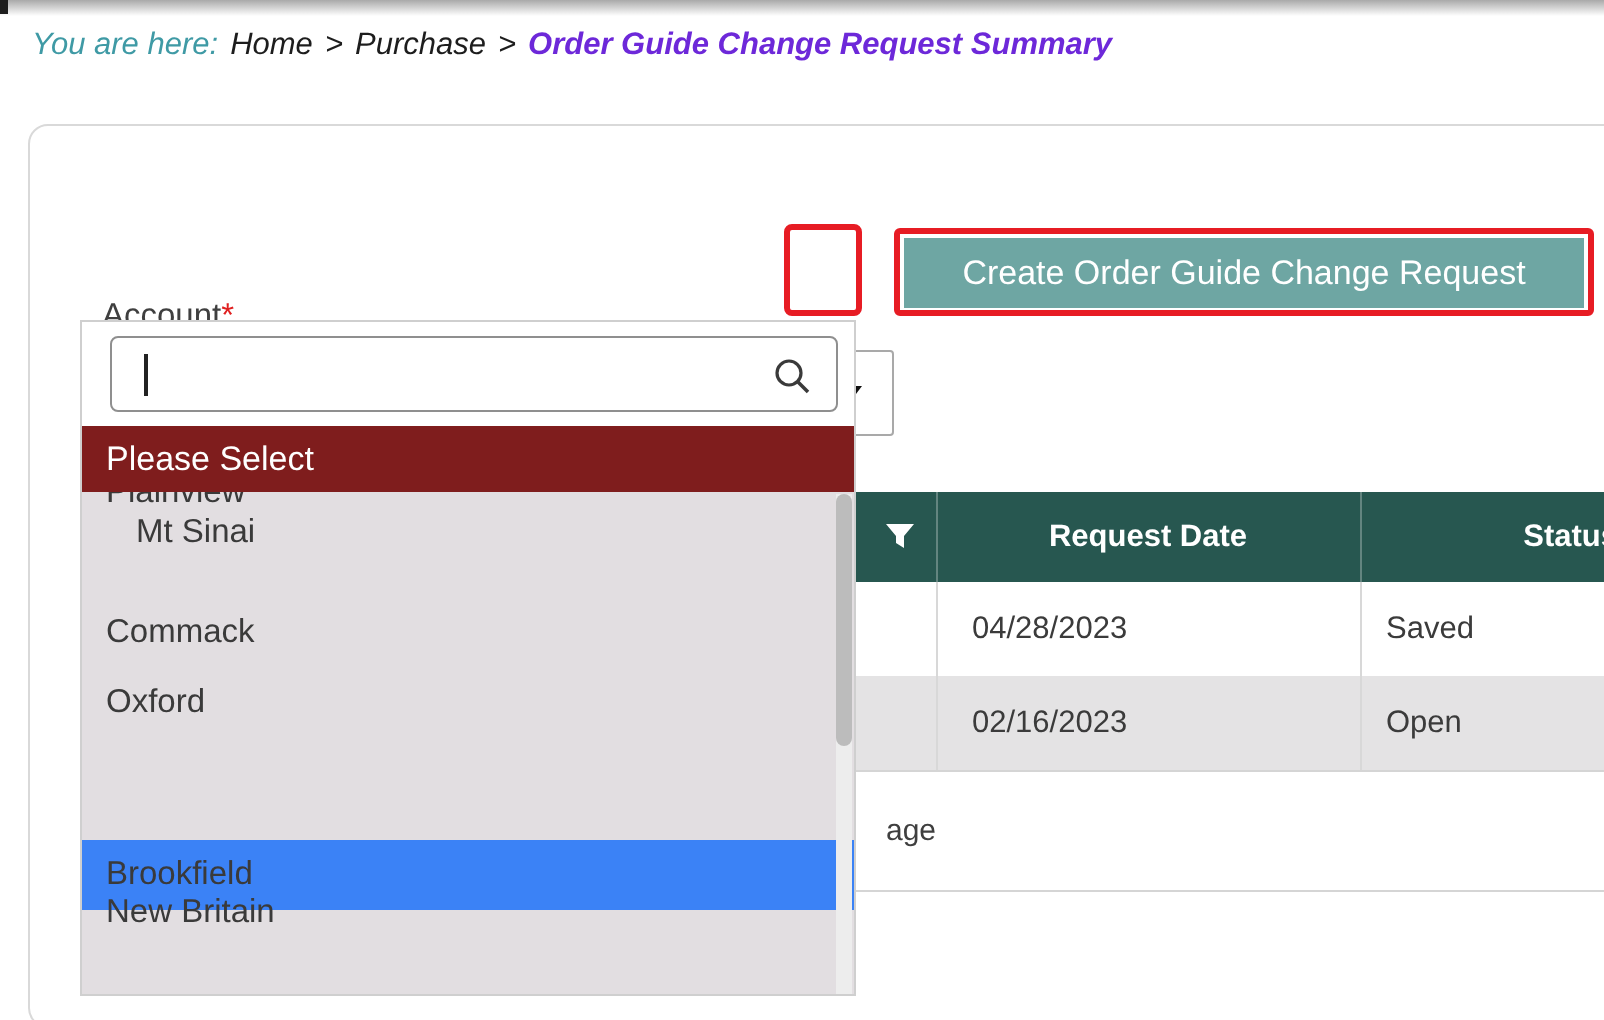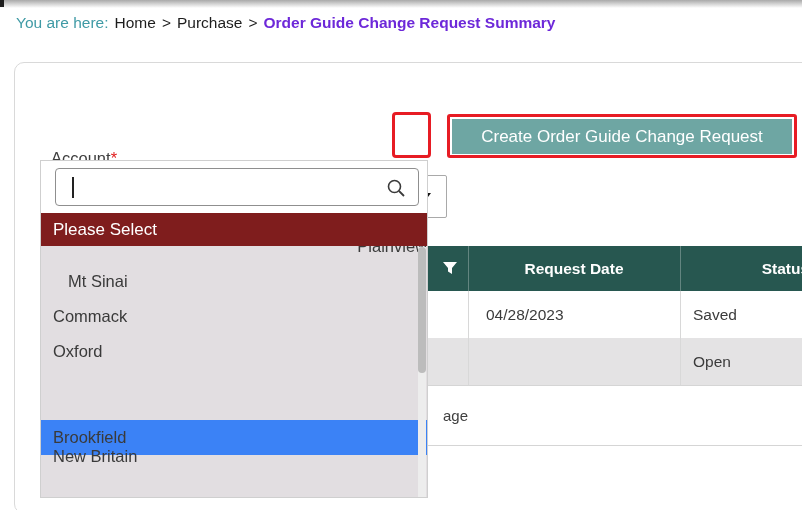--- a/index.html
+++ b/index.html
@@ -6,21 +6,21 @@
   html,body { width:802px; height:510px; overflow:hidden; background:#fff;
               font-family:"Liberation Sans", sans-serif; position:relative; }
 
   
   .top-strip { position:absolute; left:0; top:0; width:802px; height:8px;
                background:linear-gradient(#a9a9a9, #ffffff); }
   .corner-mark { position:absolute; left:0; top:0; width:4px; height:7px; background:#1e1e1e; }
 
   
   .breadcrumb { position:absolute; left:16px; top:14px; font-size:15.5px;
-                display:flex; gap:6px; align-items:flex-end; white-space:nowrap; }
+                display:flex; gap:6px; align-items:flex-end; white-space:nowrap;font-style:italic; }
   .bc-prefix { color:#3f9aa5; }
   .bc-link { color:#1d1d1d; }
   .bc-sep { color:#1d1d1d; }
   .bc-current { color:#6d28d9; font-weight:700; font-size:15.5px; }
 
   
   .card { position:absolute; left:14px; top:62px; width:800px; height:452px;
           background:#fff; border:1px solid #d9d9d9; border-radius:10px; }
 
   
@@ -66,21 +66,21 @@
   .popup { position:absolute; left:40px; top:160px; width:388px; height:338px;
            background:#fff; border:1px solid #cfcfcf; overflow:hidden; z-index:20; }
   .search-wrap { position:absolute; left:0; top:0; width:100%; height:52px; background:#fff; }
   .search-input { position:absolute; left:14px; top:7px; width:364px; height:38px;
                   border:1px solid #8f8f8f; border-radius:4px; background:#fff; }
   .caret { position:absolute; left:16px; top:8px; width:2px; height:21px; background:#222; }
   .mag-icon { position:absolute; right:12px; top:9px; width:20px; height:20px; }
   .list-bg { position:absolute; left:0; top:68px; width:100%; height:270px; background:#e2dee1; }
   .opt { position:absolute; left:0; width:100%; height:35px; line-height:35px;
          padding-left:12px; font-size:16.5px; color:#3a3a3a; }
-  .opt-0 { top:68px;text-align:right; } .opt-1 { top:103px;padding-left:27px; } .opt-2 { top:138px; } .opt-3 { top:173px; }
+  .opt-0 { top:68px; } .opt-1 { top:88px;padding-left:27px; } .opt-2 { top:138px; } .opt-3 { top:173px; }
   .opt-4 { top:208px; } .opt-5 { top:259px; background:#3b82f6; } .opt-6 { top:278px; }
   .opt-7 { top:313px; }
   .opt-highlighted { position:absolute; left:0; top:52px; width:100%; height:33px;
                      background:#7f1d1d; color:#fff; font-size:17px; line-height:33px;
                      padding-left:12px; z-index:5; }
   .scroll-track { position:absolute; right:1px; top:86px; width:8px; height:251px; background:#ededed; }
   .scroll-thumb { position:absolute; right:1px; top:86px; width:8px; height:126px;
                   background:#bcbcbc; border-radius:4px; }
 </style>
 </head>
@@ -113,20 +113,21 @@
 
     <div class="grid-row row-1">
       <div class="row-divider rd-1"></div>
       <div class="row-divider rd-2"></div>
       <div class="cell-date">04/28/2023</div>
       <div class="cell-status">Saved</div>
     </div>
     <div class="grid-row row-2">
       <div class="row-divider rd-1"></div>
       <div class="row-divider rd-2"></div>
+      <div class="cell-date">02/16/2023</div>
       <div class="cell-status">Open</div>
     </div>
 
     <div class="grid-pager">
       <div class="pager-text">age</div>
     </div>
   </div>
 
   <div class="account-label">
     <span>Account</span><span class="required-mark">*</span>

